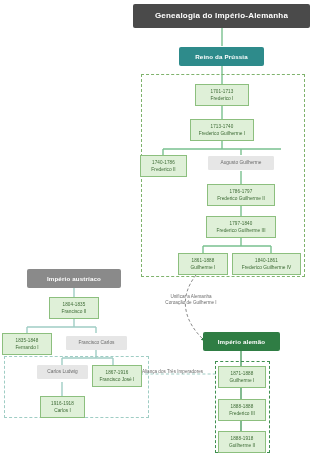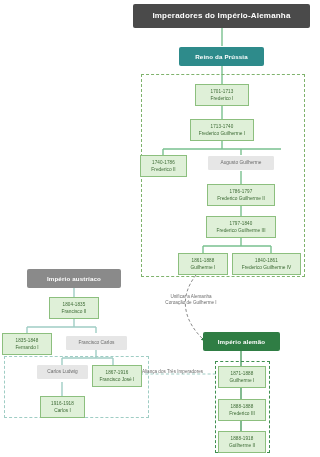--- a/index.html
+++ b/index.html
@@ -129,21 +129,21 @@
 
   <path d="M241,388 L241,399" stroke="#4f9e63" stroke-width="1.4" fill="none"></path>
 
   <path d="M241,421 L241,431" stroke="#4f9e63" stroke-width="1.4" fill="none"></path>
 </svg>
 
 <div class="cluster cl-prussia" style="left:141px;top:74px;width:164px;height:203px;"></div>
 <div class="cluster cl-austria" style="left:4px;top:356px;width:145px;height:62px;"></div>
 <div class="cluster cl-german" style="left:215px;top:361px;width:55px;height:92px;"></div>
 
-<div class="node chip chip-title" style="left:133px;top:4px;width:177px;height:24px;">Imperadores do Império-Alemanha</div>
+<div class="node chip chip-title" style="left:133px;top:4px;width:177px;height:24px;">Genealogia do Império-Alemanha</div>
 
 <div class="node chip chip-prussia" style="left:179px;top:47px;width:85px;height:19px;">Reino da Prússia</div>
 <div class="node chip chip-austria" style="left:27px;top:269px;width:94px;height:19px;">Império austríaco</div>
 <div class="node chip chip-german" style="left:203px;top:332px;width:77px;height:19px;">Império alemão</div>
 
 <div class="node person" style="left:195px;top:84px;width:54px;height:22px;">
   <span class="yr">1701-1713</span>
   <span class="nm">Frederico I</span>
 </div>
 

